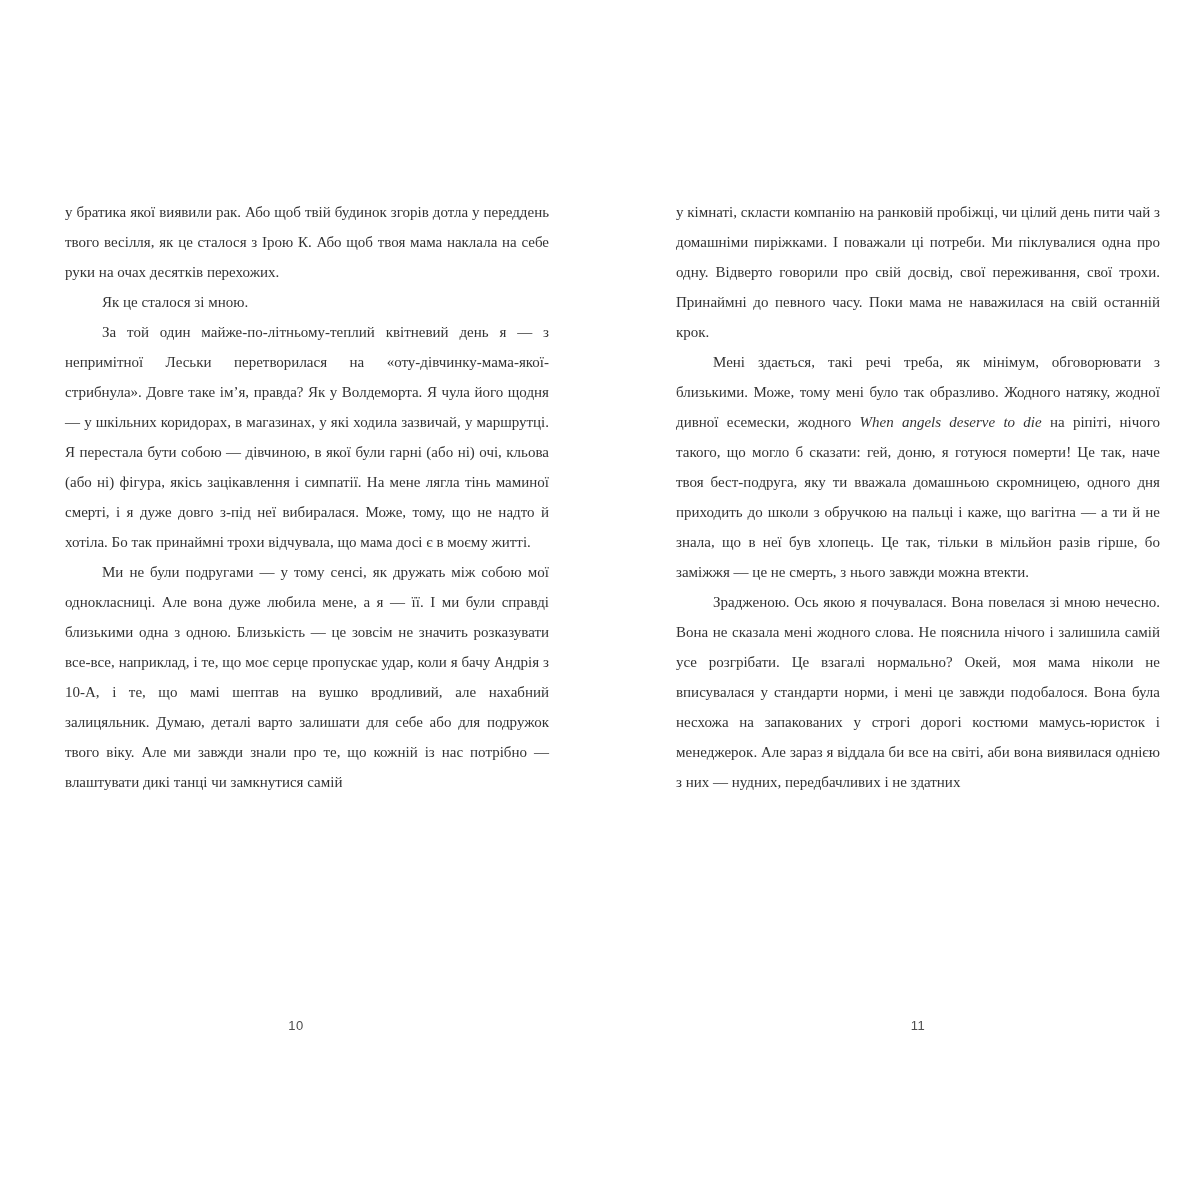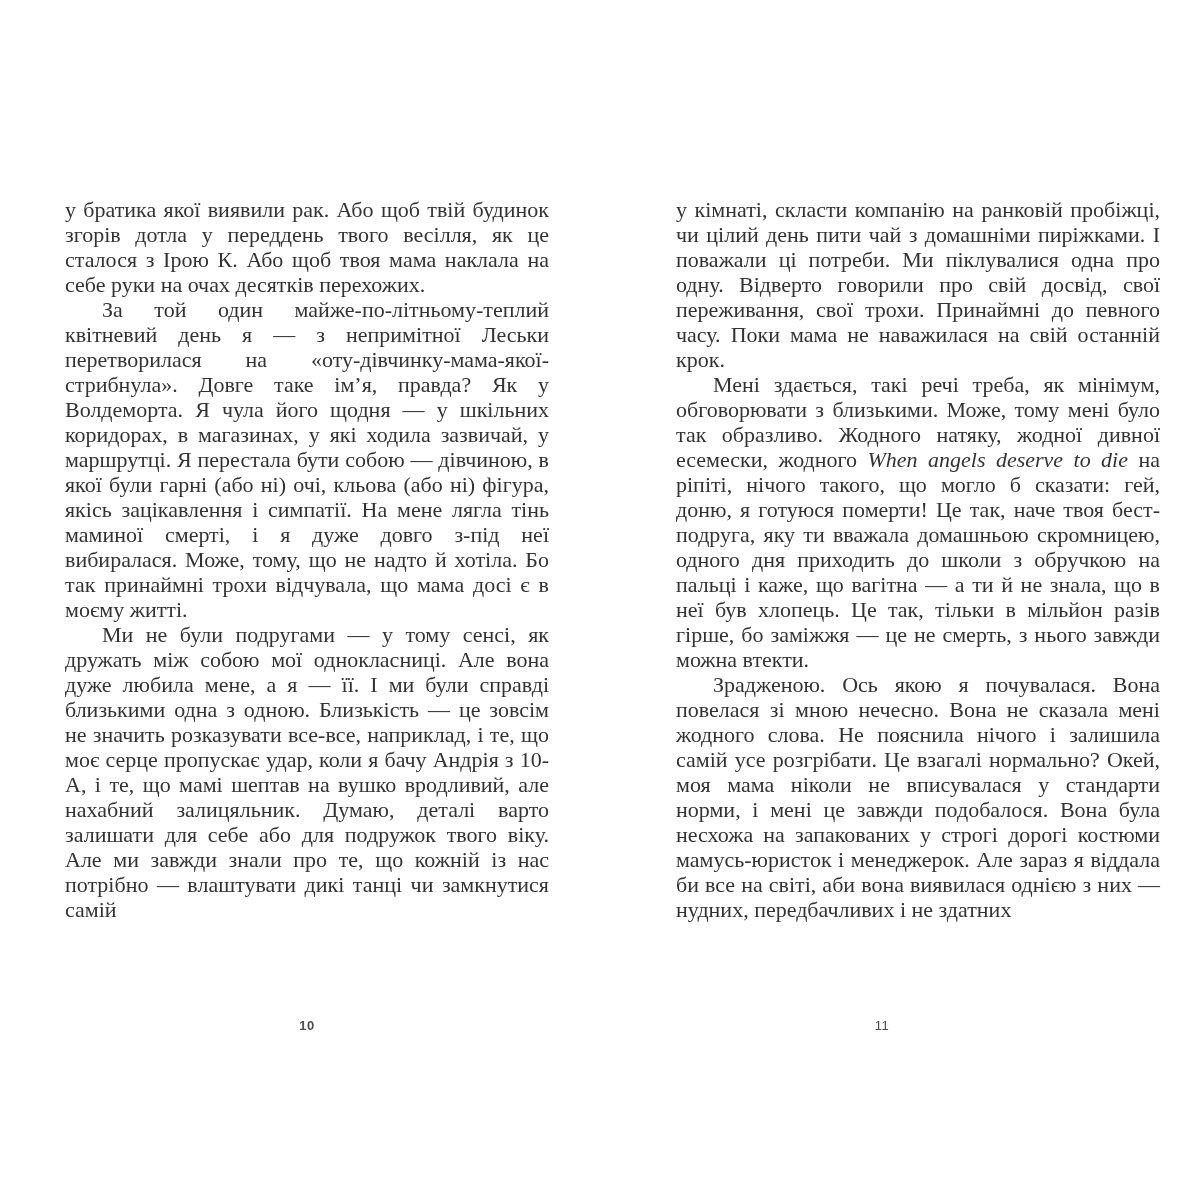--- a/index.html
+++ b/index.html
@@ -15,22 +15,22 @@
     font-family: "Liberation Serif", "DejaVu Serif", serif;
   }
   .spread {
     position: absolute;
     inset: 0;
   }
   .page-text {
     position: absolute;
     top: 197px;
     width: 484px;
-    font-size: 22px;
-    line-height: 25px;
+    font-size: 15px;
+    line-height: 30px;
     color: #333333;
     text-align: justify;
   }
   .page-text.left  { left: 65px;  }
   .page-text.right { left: 676px; }
   .page-text p {
     margin: 0;
     padding: 0;
   }
   .page-text p.ind {
@@ -41,30 +41,31 @@
   .page-number {
     position: absolute;
     top: 1018px;
     width: 484px;
     text-align: center;
     font-family: "Liberation Sans", "DejaVu Sans", sans-serif;
     font-size: 13px;
     letter-spacing: 0.5px;
     color: #4d4d4d;
   }
-  .page-number.left  { left: 65px; font-weight: bold;  }
-  .page-number.right { left: 640px; }
+  .page-number.left  { left: 54px;  }
+  .page-number.right { left: 676px; }
 </style>
 </head>
 <body>
 
 <div class="spread">
 
   <div class="page-text left">
     <p>у братика якої виявили рак. Або щоб твій будинок згорів дотла у переддень твого весілля, як це сталося з Ірою К. Або щоб твоя мама наклала на себе руки на очах десятків перехожих.</p>
+    <p class="ind">Як це сталося зі мною.</p>
     <p class="ind">За той один майже-по-літньому-теплий квітневий день я — з непримітної Леськи перетворилася на «оту-дівчинку-мама-якої-стрибнула». Довге таке ім’я, правда? Як у Волдеморта. Я чула його щодня — у шкільних коридорах, в магазинах, у які ходила зазвичай, у маршрутці. Я перестала бути собою — дівчиною, в якої були гарні (або ні) очі, кльова (або ні) фігура, якісь зацікавлення і симпатії. На мене лягла тінь маминої смерті, і я дуже довго з-під неї вибиралася. Може, тому, що не надто й хотіла. Бо так принаймні трохи відчувала, що мама досі є в моєму житті.</p>
     <p class="ind">Ми не були подругами — у тому сенсі, як дружать між собою мої однокласниці. Але вона дуже любила мене, а я — її. І ми були справді близькими одна з одною. Близькість — це зовсім не значить розказувати все-все, наприклад, і те, що моє серце пропускає удар, коли я бачу Андрія з 10-А, і те, що мамі шептав на вушко вродливий, але нахабний залицяльник. Думаю, деталі варто залишати для себе або для подружок твого віку. Але ми завжди знали про те, що кожній із нас потрібно — влаштувати дикі танці чи замкнутися самій</p>
   </div>
 
   <div class="page-text right">
     <p>у кімнаті, скласти компанію на ранковій пробіжці, чи цілий день пити чай з домашніми пиріжками. І поважали ці потреби. Ми піклувалися одна про одну. Відверто говорили про свій досвід, свої переживання, свої трохи. Принаймні до певного часу. Поки мама не наважилася на свій останній крок.</p>
     <p class="ind"><span>Мені здається, такі речі треба, як мінімум, обговорювати з близькими. Може, тому мені було так образливо. Жодного натяку, жодної дивної есемески, жодного </span><em>When angels deserve to die</em><span> на ріпіті, нічого такого, що могло б сказати: гей, доню, я готуюся померти! Це так, наче твоя бест-подруга, яку ти вважала домашньою скромницею, одного дня приходить до школи з обручкою на пальці і каже, що вагітна — а ти й не знала, що в неї був хлопець. Це так, тільки в мільйон разів гірше, бо заміжжя — це не смерть, з нього завжди можна втекти.</span></p>
     <p class="ind">Зрадженою. Ось якою я почувалася. Вона повелася зі мною нечесно. Вона не сказала мені жодного слова. Не пояснила нічого і залишила самій усе розгрібати. Це взагалі нормально? Окей, моя мама ніколи не вписувалася у стандарти норми, і мені це завжди подобалося. Вона була несхожа на запакованих у строгі дорогі костюми мамусь-юристок і менеджерок. Але зараз я віддала би все на світі, аби вона виявилася однією з них — нудних, передбачливих і не здатних</p>
   </div>
 

